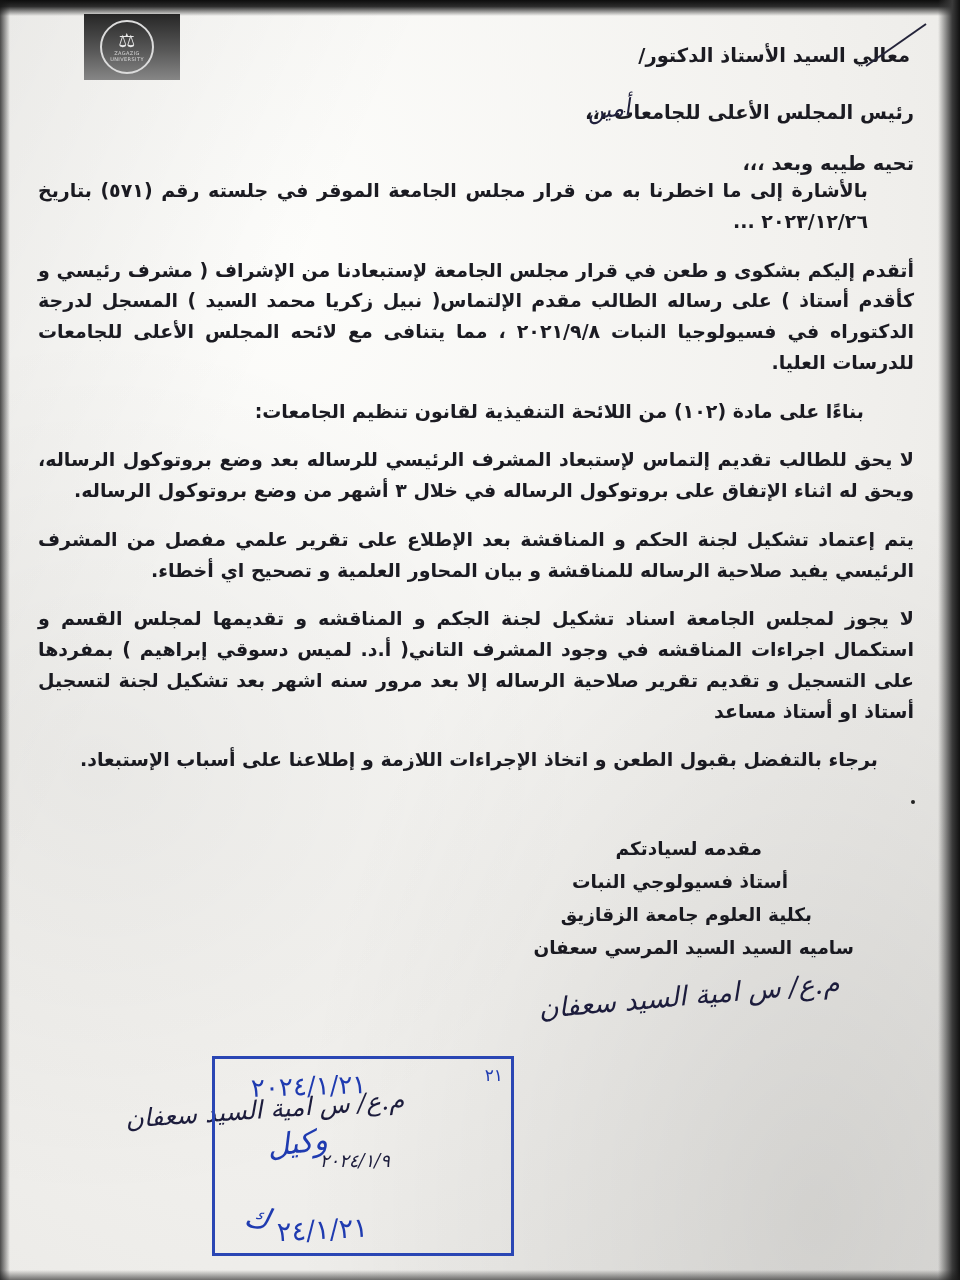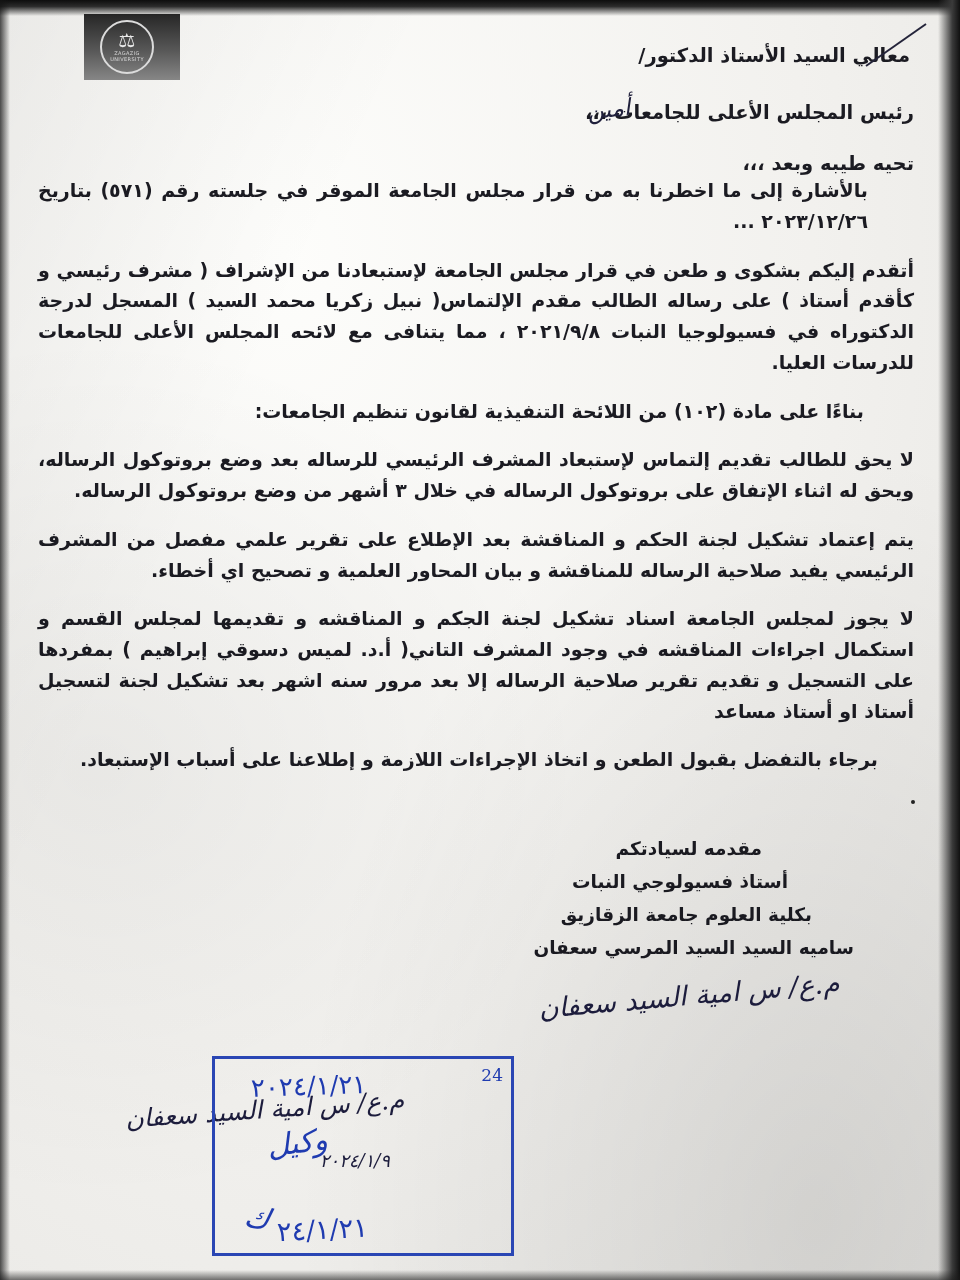--- a/index.html
+++ b/index.html
@@ -235,20 +235,20 @@
   </div>
 
   <div class="hand hand-ameen">أمين</div>
   <div class="hand hand-sig-a">م.ع/ س امية السيد سعفان</div>
   <div class="hand hand-sig-b">م.ع/ س امية السيد سعفان</div>
   <div class="hand hand-date-b">٢٠٢٤/١/٩</div>
   <div class="dot-mark"></div>
 
   <div class="stamp">
     <div class="s-date">٢٠٢٤/١/٢١</div>
-    <div class="s-corner">24</div>
+    <div class="s-corner">٢١</div>
     <div class="s-sig">وكيل</div>
     <div class="s-date2">٢٤/١/٢١</div>
     <div class="s-scribble">ك</div>
   </div>
 
   <div class="paper-shade"></div>
 </div>
 
 </body></html>

